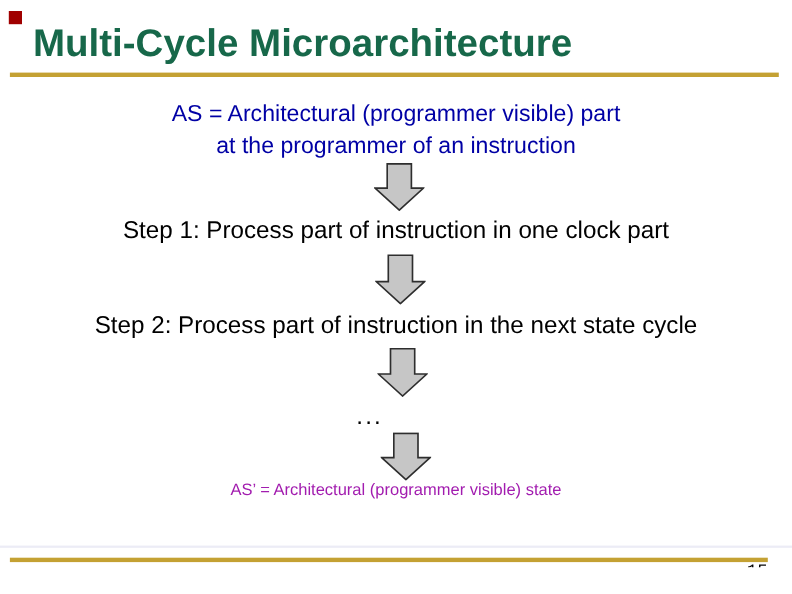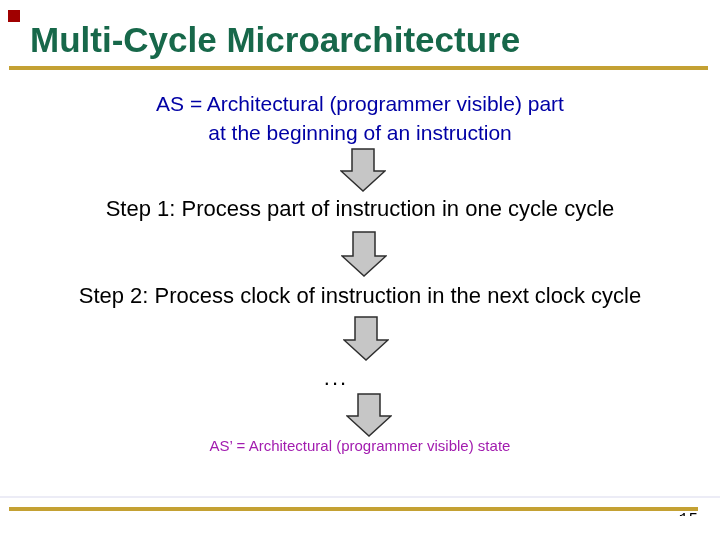--- a/index.html
+++ b/index.html
@@ -83,33 +83,33 @@
 
 <div class="slide">
 
   <div class="corner-square"></div>
 
   <h1 class="title">Multi-Cycle Microarchitecture</h1>
 
   <div class="rule rule-top"></div>
 
   <p class="txt blue blue1">AS = Architectural (programmer visible) part</p>
-  <p class="txt blue blue2">at the beginning of an instruction</p>
+  <p class="txt blue blue2">at the programmer of an instruction</p>
 
   <svg class="arrow a1" width="46" height="44" viewBox="0 0 46 44">
     <polygon points="12,1 34,1 34,23 45,23 23,43 1,23 12,23" fill="#C6C6C6" stroke="#2E2E2E" stroke-width="1.5"></polygon>
   </svg>
 
-  <p class="txt black step1">Step 1: Process part of instruction in one cycle cycle</p>
+  <p class="txt black step1">Step 1: Process part of instruction in one clock part</p>
 
   <svg class="arrow a2" width="46" height="46" viewBox="0 0 46 46">
     <polygon points="12,1 34,1 34,25 45,25 23,45 1,25 12,25" fill="#C6C6C6" stroke="#2E2E2E" stroke-width="1.5"></polygon>
   </svg>
 
-  <p class="txt black step2">Step 2: Process clock of instruction in the next clock cycle</p>
+  <p class="txt black step2">Step 2: Process part of instruction in the next state cycle</p>
 
   <svg class="arrow a3" width="46" height="45" viewBox="0 0 46 45">
     <polygon points="12,1 34,1 34,24 45,24 23,44 1,24 12,24" fill="#C6C6C6" stroke="#2E2E2E" stroke-width="1.5"></polygon>
   </svg>
 
   <p class="txt dots">...</p>
 
   <svg class="arrow a4" width="46" height="44" viewBox="0 0 46 44">
     <polygon points="12,1 34,1 34,23 45,23 23,43 1,23 12,23" fill="#C6C6C6" stroke="#2E2E2E" stroke-width="1.5"></polygon>
   </svg>

